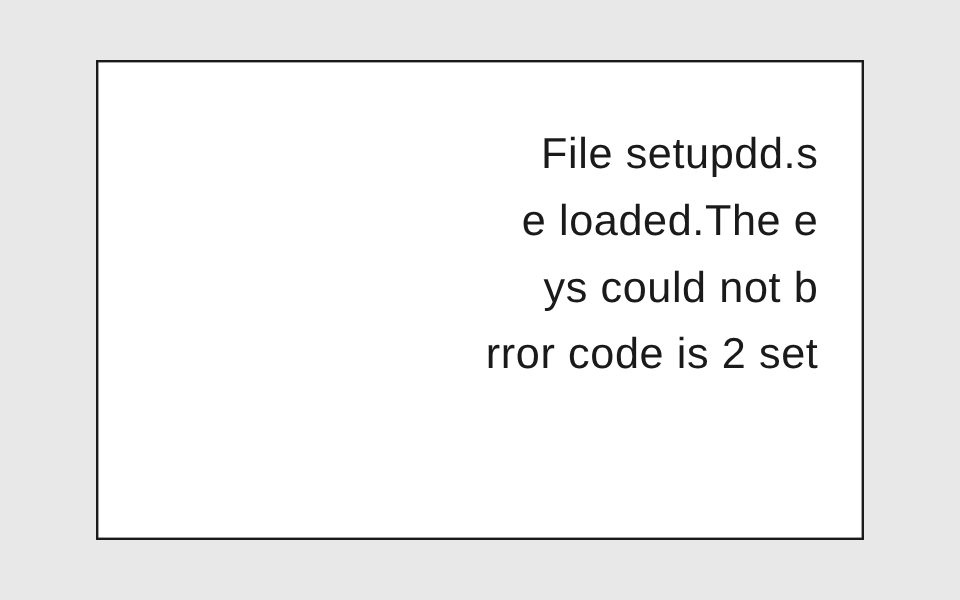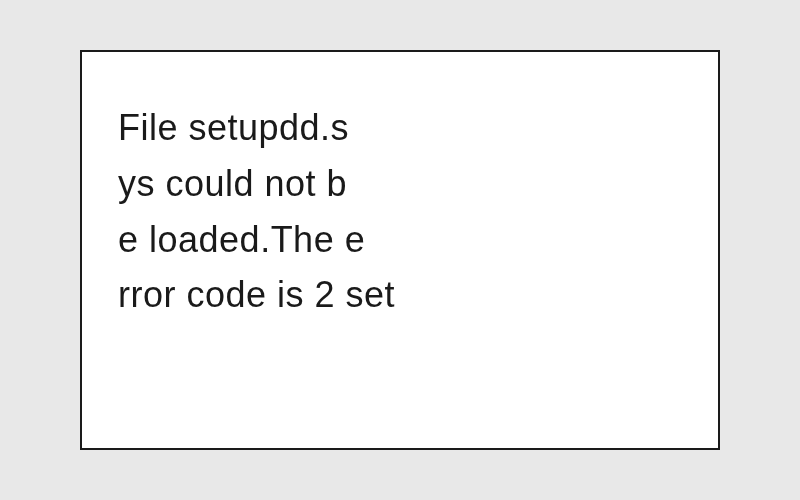--- a/index.html
+++ b/index.html
@@ -16,35 +16,36 @@
       justify-content: center;
       font-family: Arial, "Helvetica Neue", sans-serif;
     }
     .card {
       width: 640px;
       height: 400px;
       background: #ffffff;
       border: 2px solid #1a1a1a;
       padding: 48px 36px;
       position: relative;
+      text-align: right;
     }
     .content {
       font-size: 36px;
       line-height: 1.55;
       color: #1a1a1a;
       letter-spacing: 0.5px;
       font-weight: 400;
     }
     .line {
       display: block;
     }
   </style>
 </head>
 <body>
 
 <div class="card">
   <div class="content">
     <span class="line">File setupdd.s</span>
+    <span class="line">e loaded.The e</span>
     <span class="line">ys could not b</span>
-    <span class="line">e loaded.The e</span>
     <span class="line">rror code is 2 set</span>
   </div>
 </div>
 
 </body></html>

